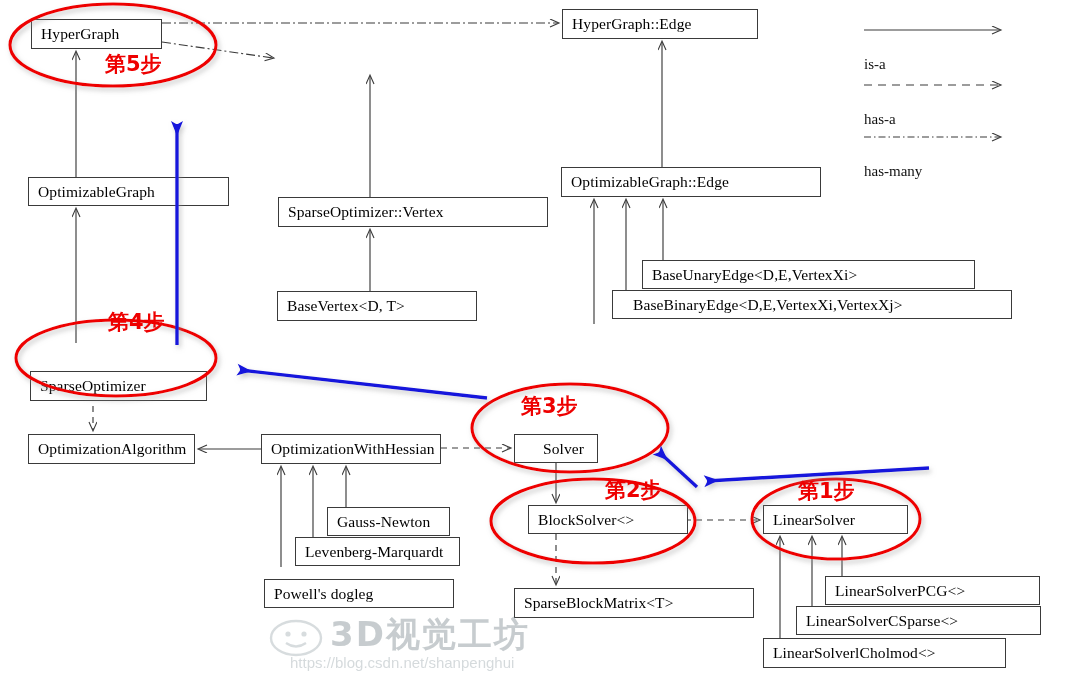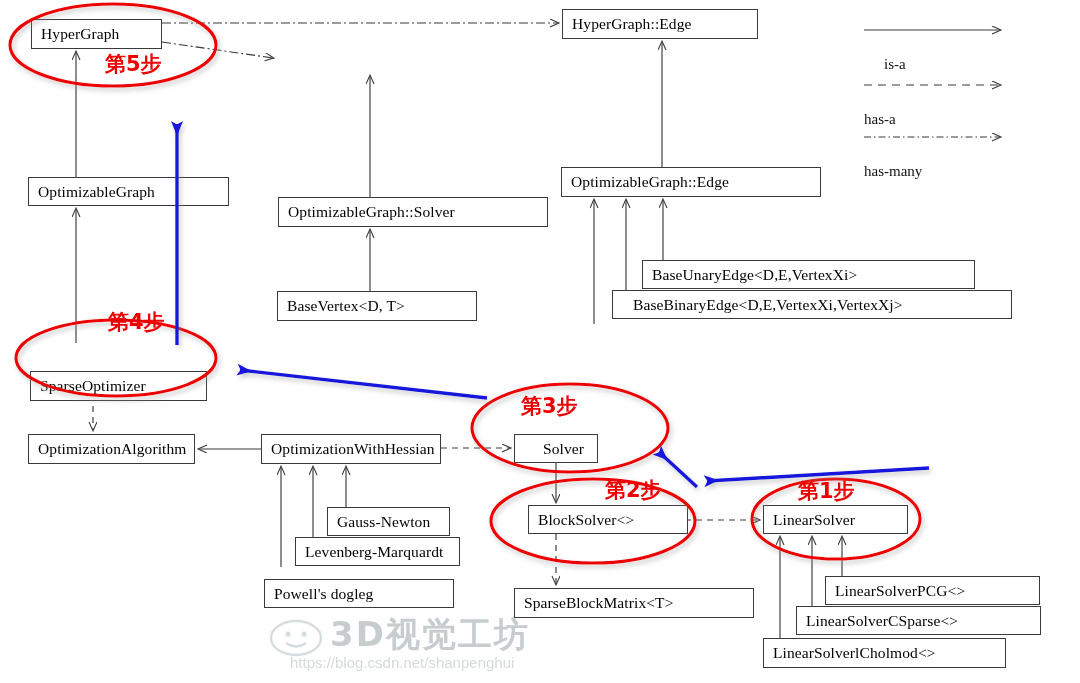--- a/index.html
+++ b/index.html
@@ -157,21 +157,21 @@
       <div class="node" style="left: 31px; top: 19px; width: 131px; height: 30px;">
         <span>HyperGraph</span>
       </div>
       <div class="node" style="left: 562px; top: 9px; width: 196px; height: 30px;">
         <span>HyperGraph::Edge</span>
       </div>
       <div class="node" style="left: 28px; top: 177px; width: 201px; height: 29px;">
         <span>OptimizableGraph</span>
       </div>
       <div class="node" style="left: 278px; top: 197px; width: 270px; height: 30px;">
-        <span>OptimizableGraph::Solver</span>
+        <span>SparseOptimizer::Vertex</span>
       </div>
       <div class="node" style="left: 561px; top: 167px; width: 260px; height: 30px;">
         <span>OptimizableGraph::Edge</span>
       </div>
       <div class="node" style="left: 277px; top: 291px; width: 200px; height: 30px;">
         <span>BaseVertex&lt;D, T&gt;</span>
       </div>
       <div class="node" style="left: 642px; top: 260px; width: 333px; height: 29px;">
         <span>BaseUnaryEdge&lt;D,E,VertexXi&gt;</span>
       </div>
@@ -250,21 +250,21 @@
   </svg>
 
   <div id="steplabels">
       <div class="steplabel" style="left: 105px; top: 54px;">第5步</div>
       <div class="steplabel" style="left: 108px; top: 312px;">第4步</div>
       <div class="steplabel" style="left: 521px; top: 396px;">第3步</div>
       <div class="steplabel" style="left: 605px; top: 480px;">第2步</div>
       <div class="steplabel" style="left: 798px; top: 481px;">第1步</div>
     </div>
   <div id="legendlabels">
-      <div class="legend-label" style="left: 864px; top: 56px; margin-left: 20px;">is-a</div>
+      <div class="legend-label" style="left: 864px; top: 56px;">is-a</div>
       <div class="legend-label" style="left: 864px; top: 111px;">has-a</div>
       <div class="legend-label" style="left: 864px; top: 163px;">has-many</div>
     </div>
 
   <div id="wm">
     <svg id="wmlogo" width="56" height="40" viewBox="0 0 56 40">
       <ellipse cx="28" cy="20" rx="25" ry="17" fill="none" stroke="#b8c0c4" stroke-width="2.4"></ellipse>
       <circle cx="20" cy="16" r="2.6" fill="#b8c0c4"></circle>
       <circle cx="36" cy="16" r="2.6" fill="#b8c0c4"></circle>
       <path d="M18,25 Q28,32 38,25" fill="none" stroke="#b8c0c4" stroke-width="2.4"></path>

